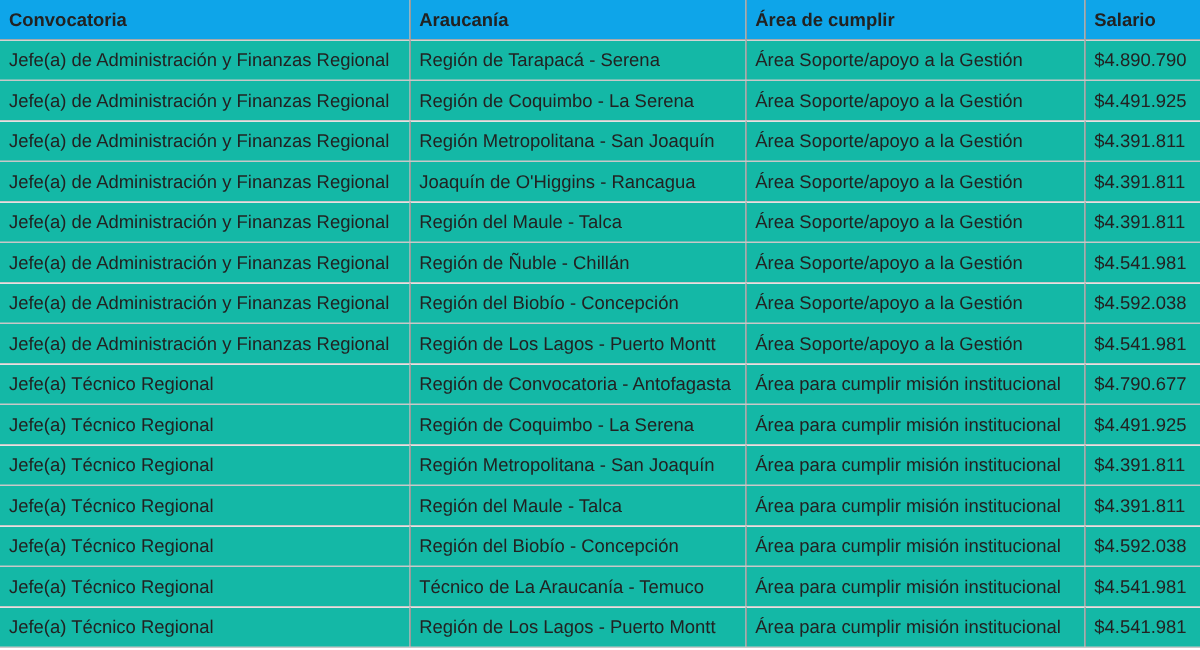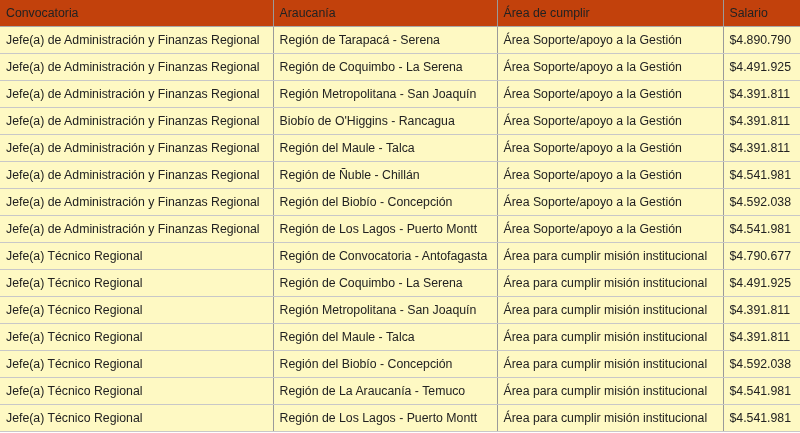--- a/index.html
+++ b/index.html
@@ -26,26 +26,26 @@
       height: 26px;
       padding: 0 6px;
       text-align: left;
       white-space: nowrap;
       overflow: hidden;
       border-bottom: 1px solid #c8c8c8;
       border-right: 1px solid #9a9a9a;
     }
     th:last-child, td:last-child { border-right: none; }
     thead th {
-      background: #c2410c;
-      font-weight: normal;
+      background: #0ea5e9;
+      font-weight: bold;
       color: #222222;
       border-bottom: 1px solid #a8a8a8;
     }
-    tbody td { background: #fef9c3; }
+    tbody td { background: #14b8a6; }
   </style>
 </head>
 <body>
 
 <table>
   <colgroup>
     <col class="c1">
       <col class="c2">
       <col class="c3">
       <col class="c4">
@@ -72,21 +72,21 @@
         <td>$4.491.925</td>
       </tr>
       <tr>
         <td>Jefe(a) de Administración y Finanzas Regional</td>
         <td>Región Metropolitana - San Joaquín</td>
         <td>Área Soporte/apoyo a la Gestión</td>
         <td>$4.391.811</td>
       </tr>
       <tr>
         <td>Jefe(a) de Administración y Finanzas Regional</td>
-        <td>Biobío de O'Higgins - Rancagua</td>
+        <td>Joaquín de O'Higgins - Rancagua</td>
         <td>Área Soporte/apoyo a la Gestión</td>
         <td>$4.391.811</td>
       </tr>
       <tr>
         <td>Jefe(a) de Administración y Finanzas Regional</td>
         <td>Región del Maule - Talca</td>
         <td>Área Soporte/apoyo a la Gestión</td>
         <td>$4.391.811</td>
       </tr>
       <tr>
@@ -132,21 +132,21 @@
         <td>$4.391.811</td>
       </tr>
       <tr>
         <td>Jefe(a) Técnico Regional</td>
         <td>Región del Biobío - Concepción</td>
         <td>Área para cumplir misión institucional</td>
         <td>$4.592.038</td>
       </tr>
       <tr>
         <td>Jefe(a) Técnico Regional</td>
-        <td>Región de La Araucanía - Temuco</td>
+        <td>Técnico de La Araucanía - Temuco</td>
         <td>Área para cumplir misión institucional</td>
         <td>$4.541.981</td>
       </tr>
       <tr>
         <td>Jefe(a) Técnico Regional</td>
         <td>Región de Los Lagos - Puerto Montt</td>
         <td>Área para cumplir misión institucional</td>
         <td>$4.541.981</td>
       </tr>
     </tbody>

